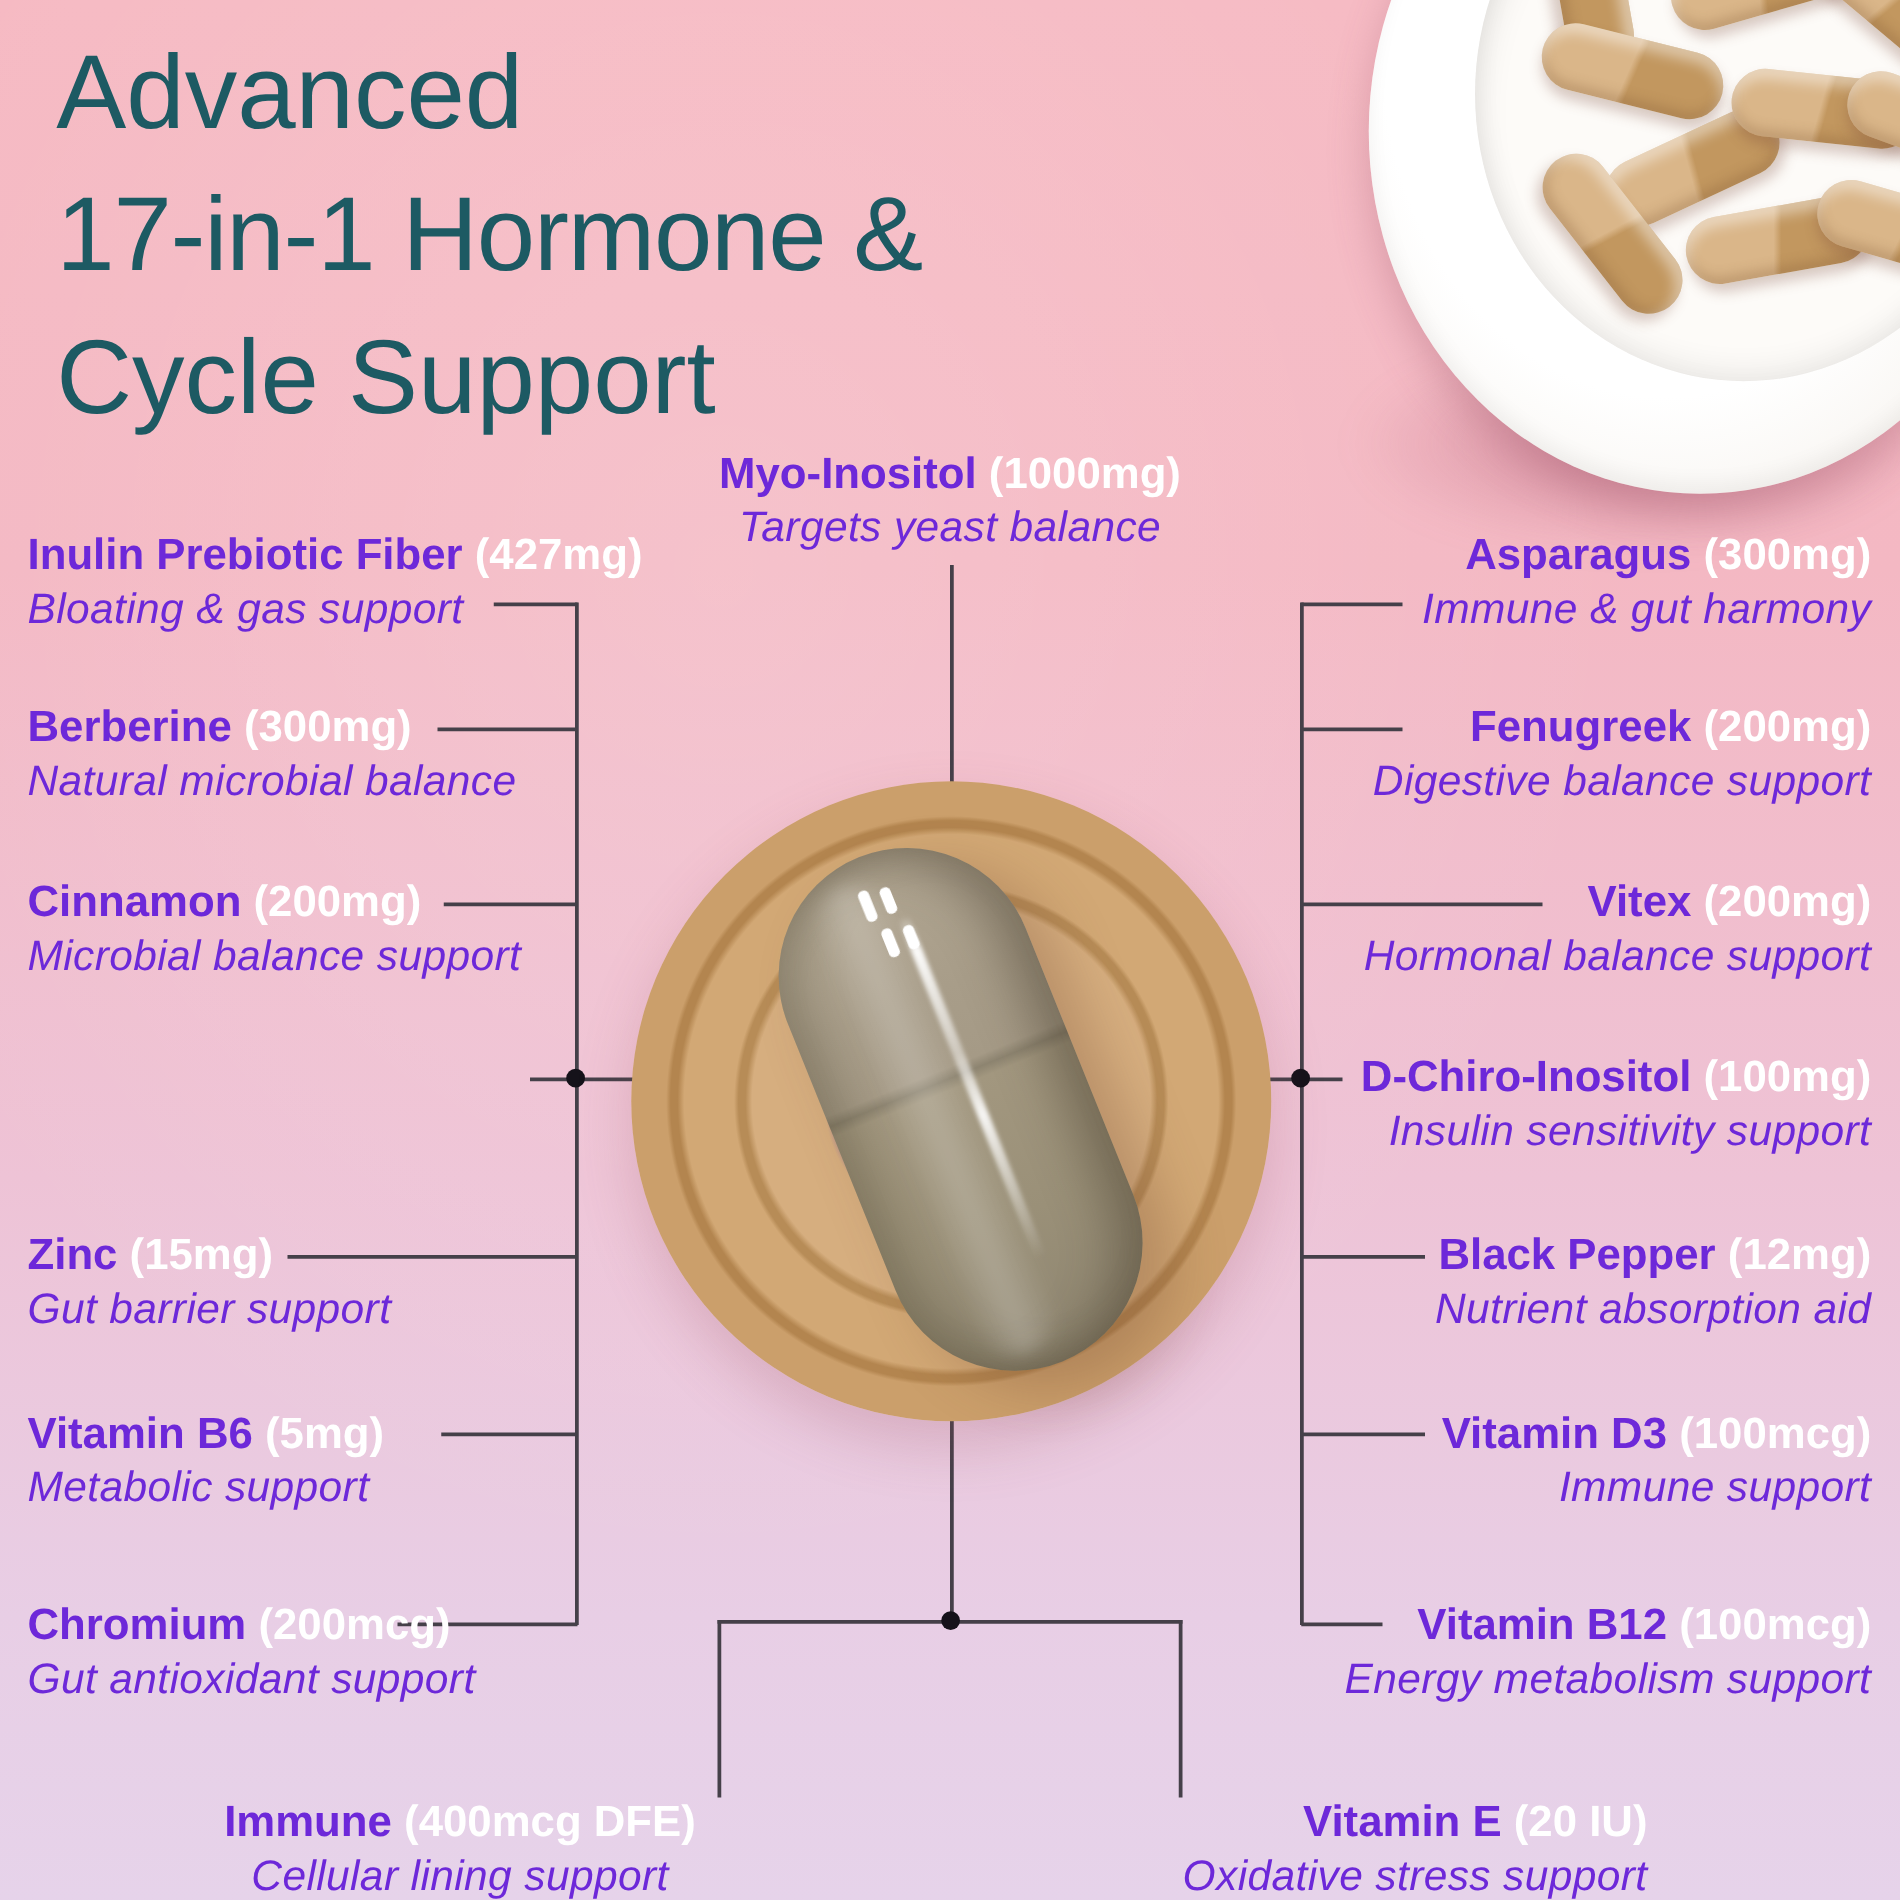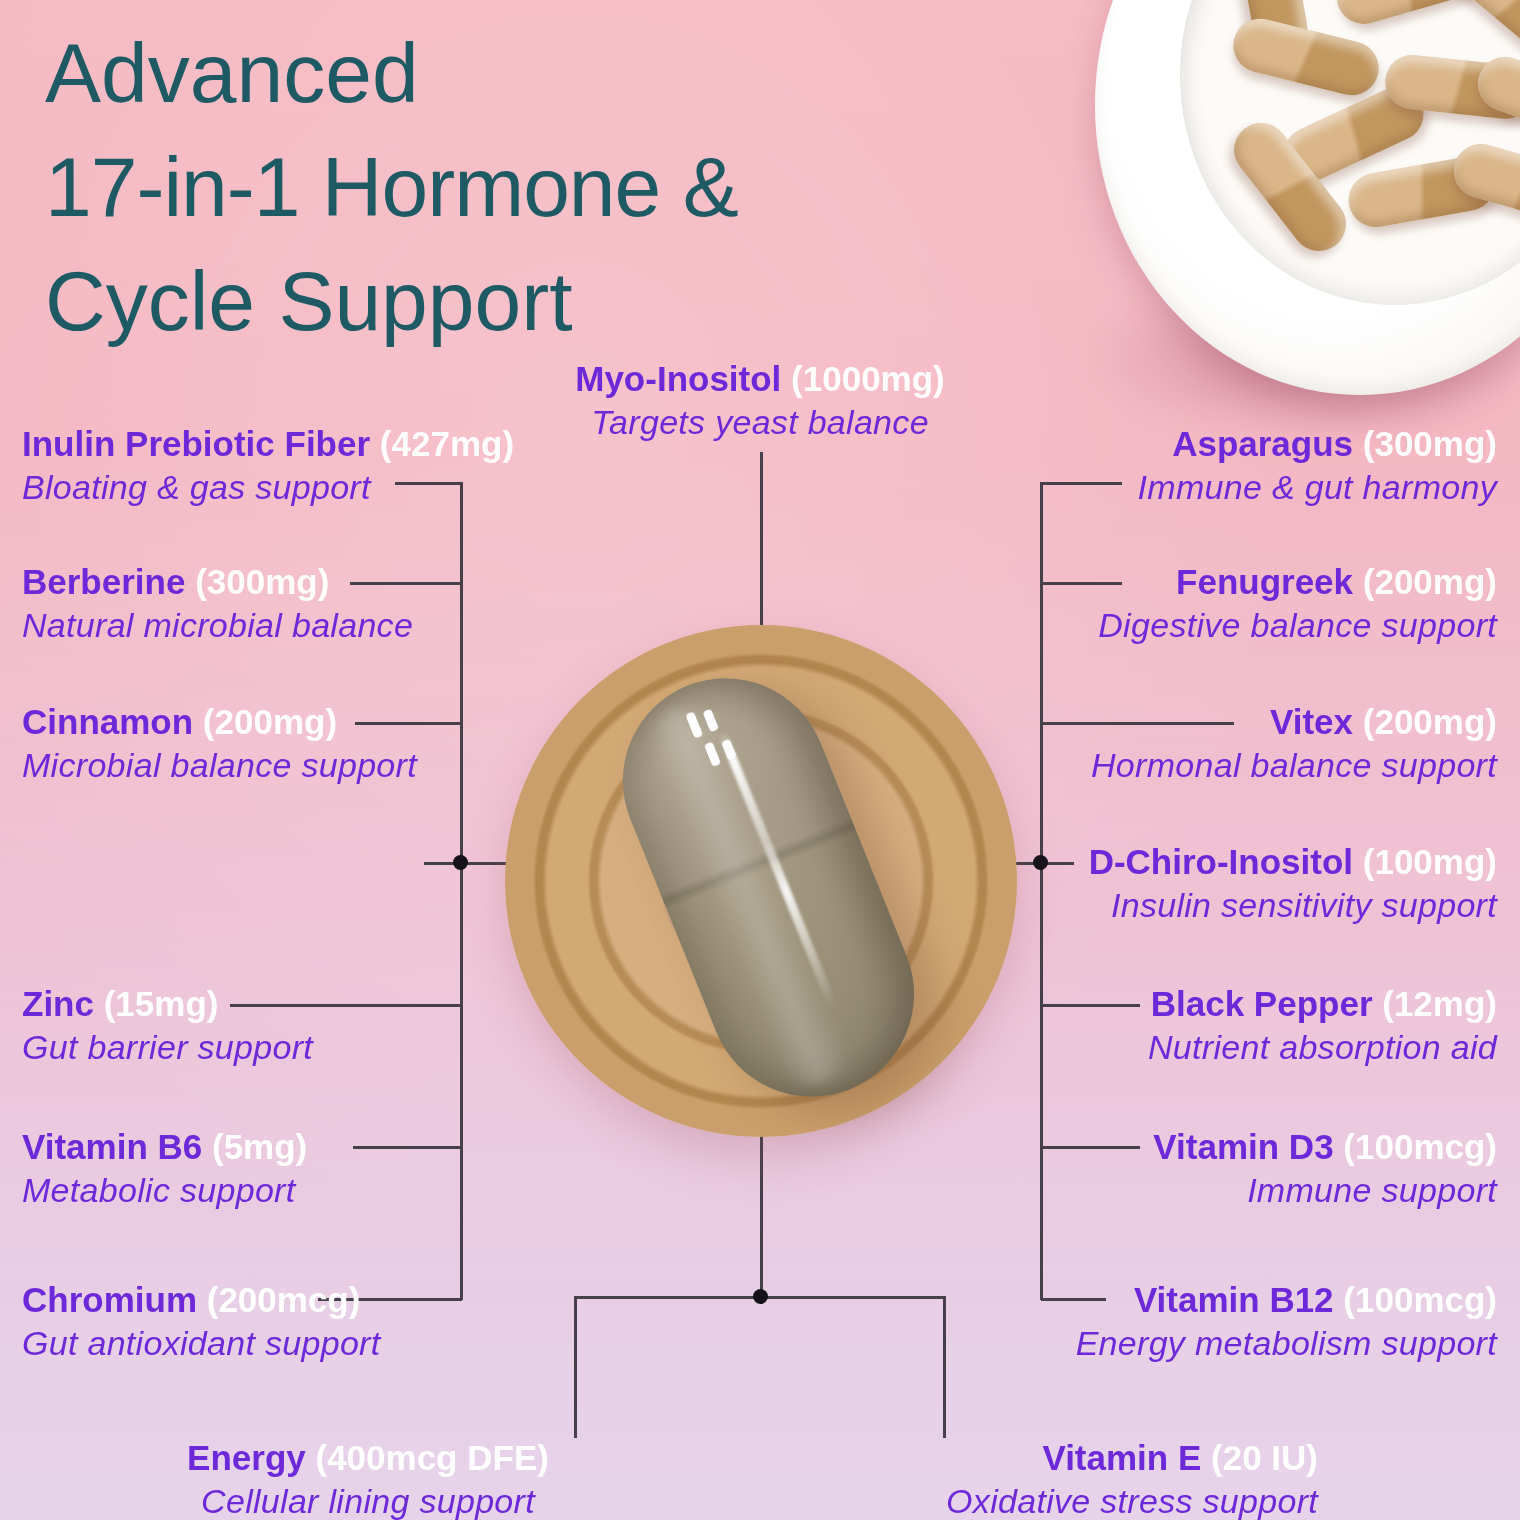--- a/index.html
+++ b/index.html
@@ -230,21 +230,21 @@
 <div class="ing right" style="top:1279px;">
   <div class="nameline">
     <span class="name">Vitamin B12</span>
     <span class="dose">(100mcg)</span>
   </div>
   <div class="desc">Energy metabolism support</div>
 </div>
 
 <div class="ing centered" style="left:168px;top:1437px;width:400px;">
   <div class="nameline">
-    <span class="name">Energy</span>
+    <span class="name">Immune</span>
     <span class="dose">(400mcg DFE)</span>
   </div>
   <div class="desc">Cellular lining support</div>
 </div>
 <div class="ing right" style="top:1437px;right:202px;">
   <div class="nameline">
     <span class="name">Vitamin E</span>
     <span class="dose">(20 IU)</span>
   </div>
   <div class="desc">Oxidative stress support</div>

